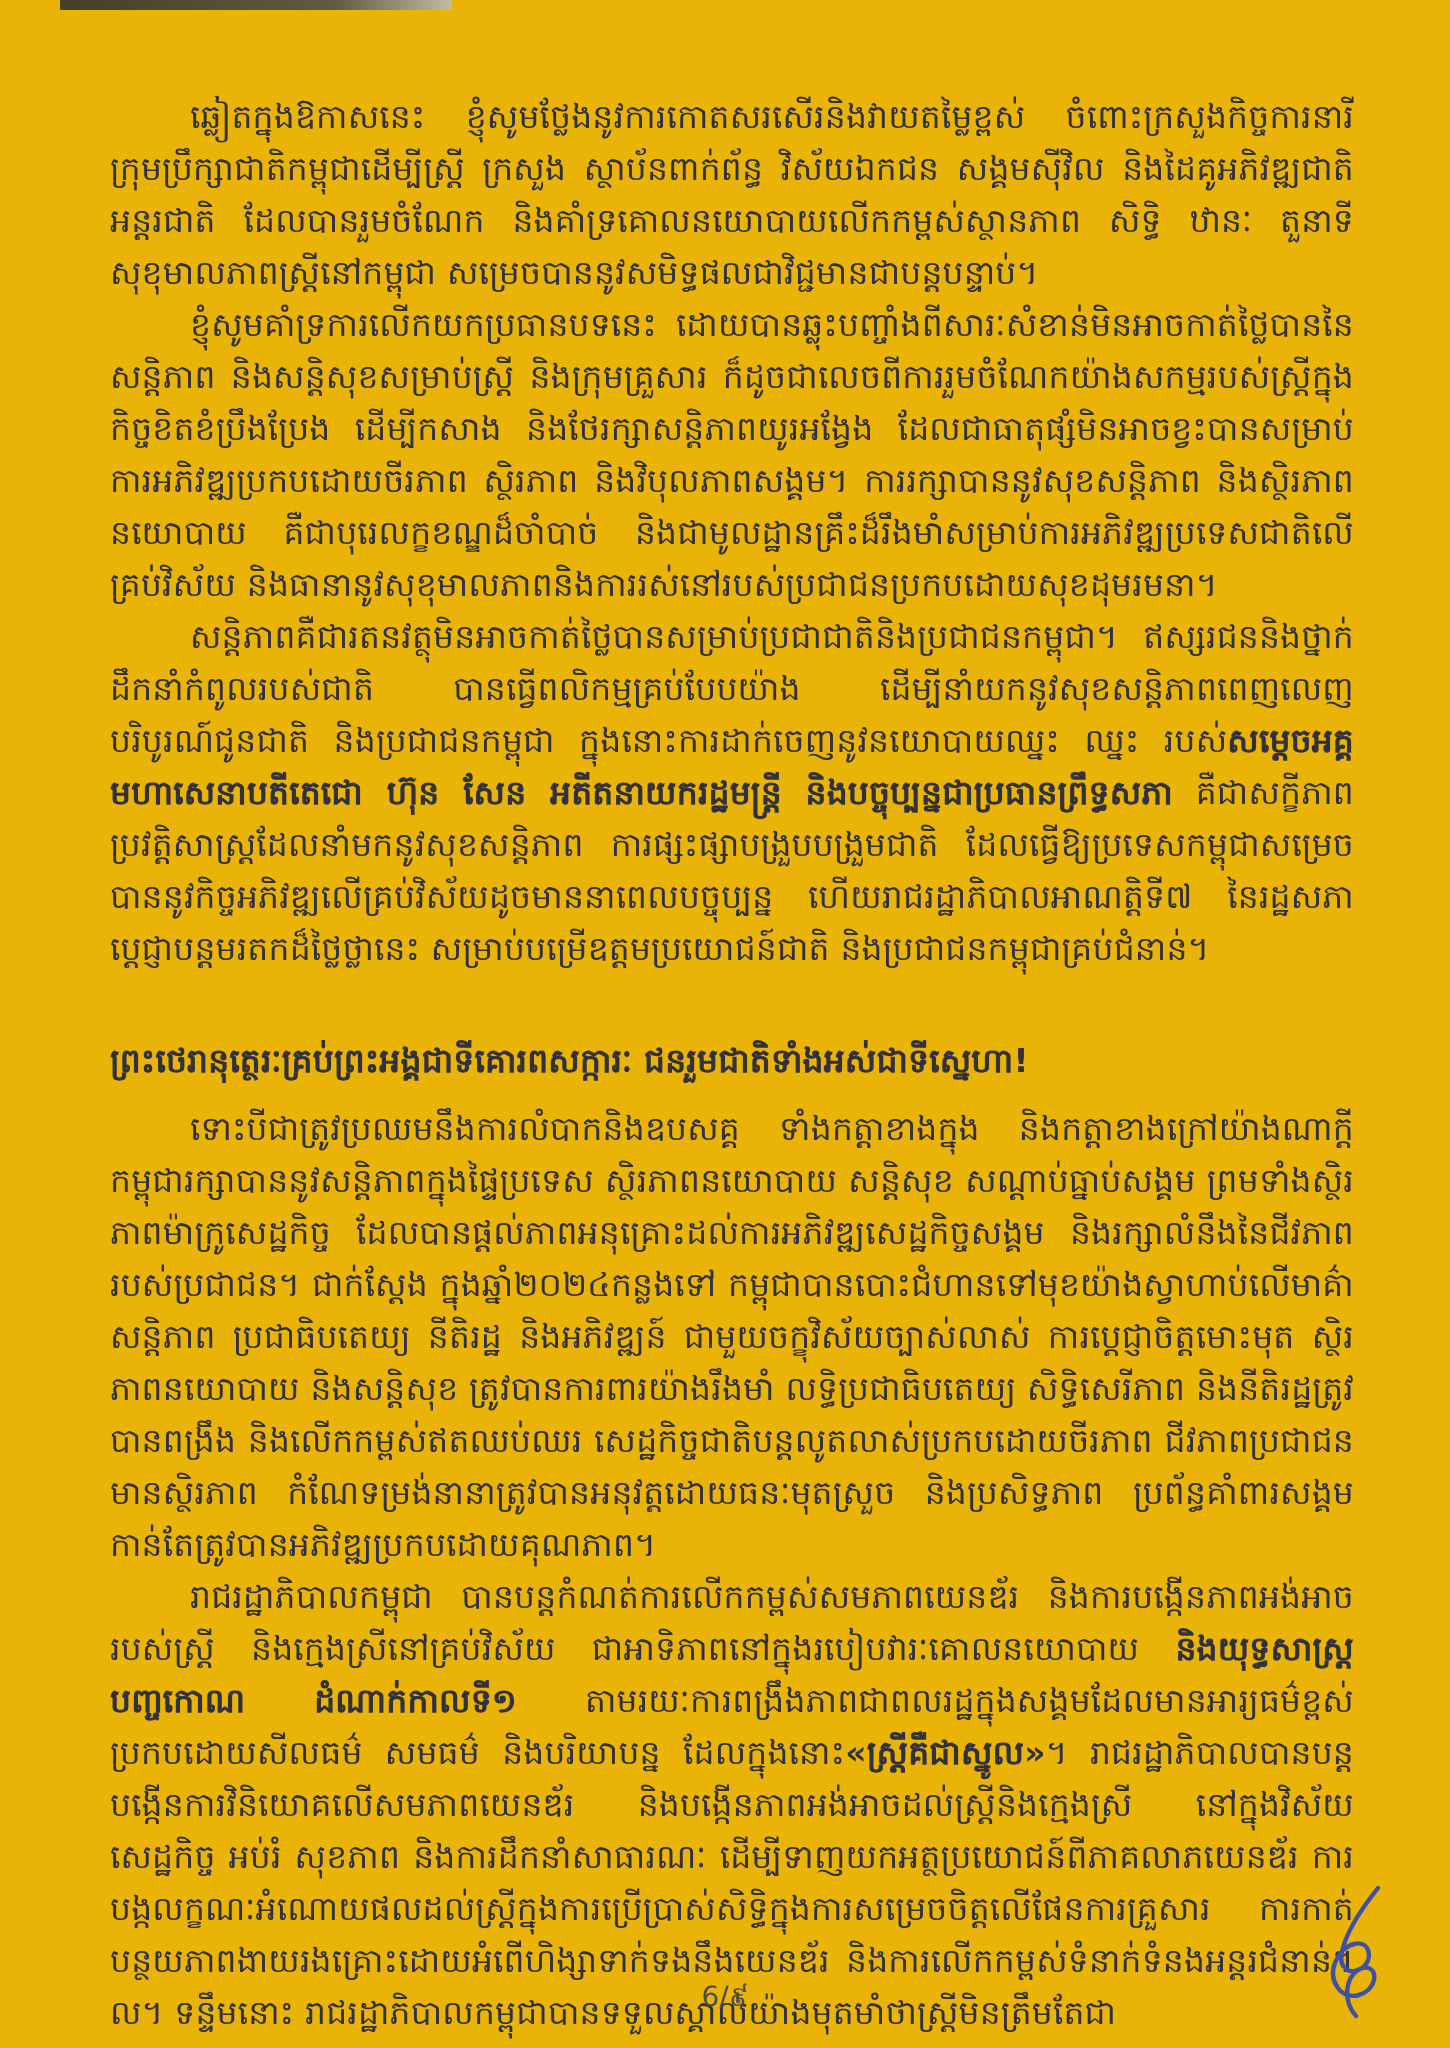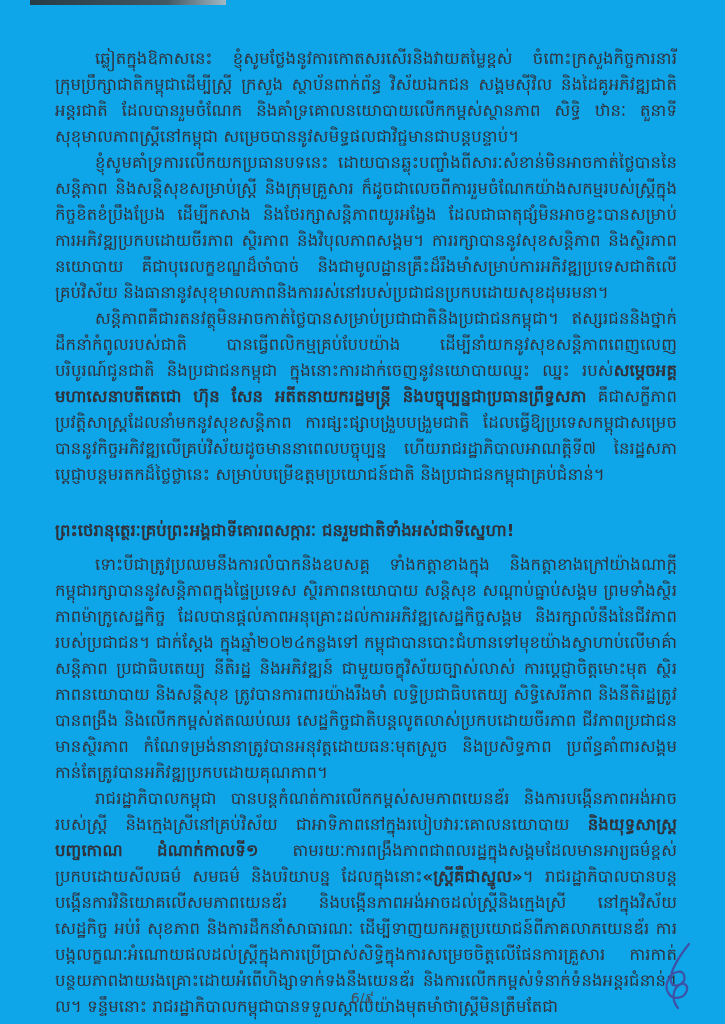--- a/index.html
+++ b/index.html
@@ -5,21 +5,21 @@
   html, body { margin: 0; padding: 0; }
   body {
     width: 725px; height: 1024px;
     background: #e9e9e7;
     font-family: "DejaVu Sans", sans-serif;
     overflow: hidden;
   }
   .page {
     position: relative;
     width: 725px; height: 1024px;
-    background: #0ea5e9;
+    background: #eab308;
     color: #31313a;
     box-sizing: border-box;
   }
   .scan-artifact {
     position: absolute;
     left: 30px; top: 0;
     width: 196px; height: 5px;
     background: linear-gradient(90deg, #2a2a2a 0%, #4a4a4a 70%, #bdbdbd 100%);
     opacity: 0.85;
   }

